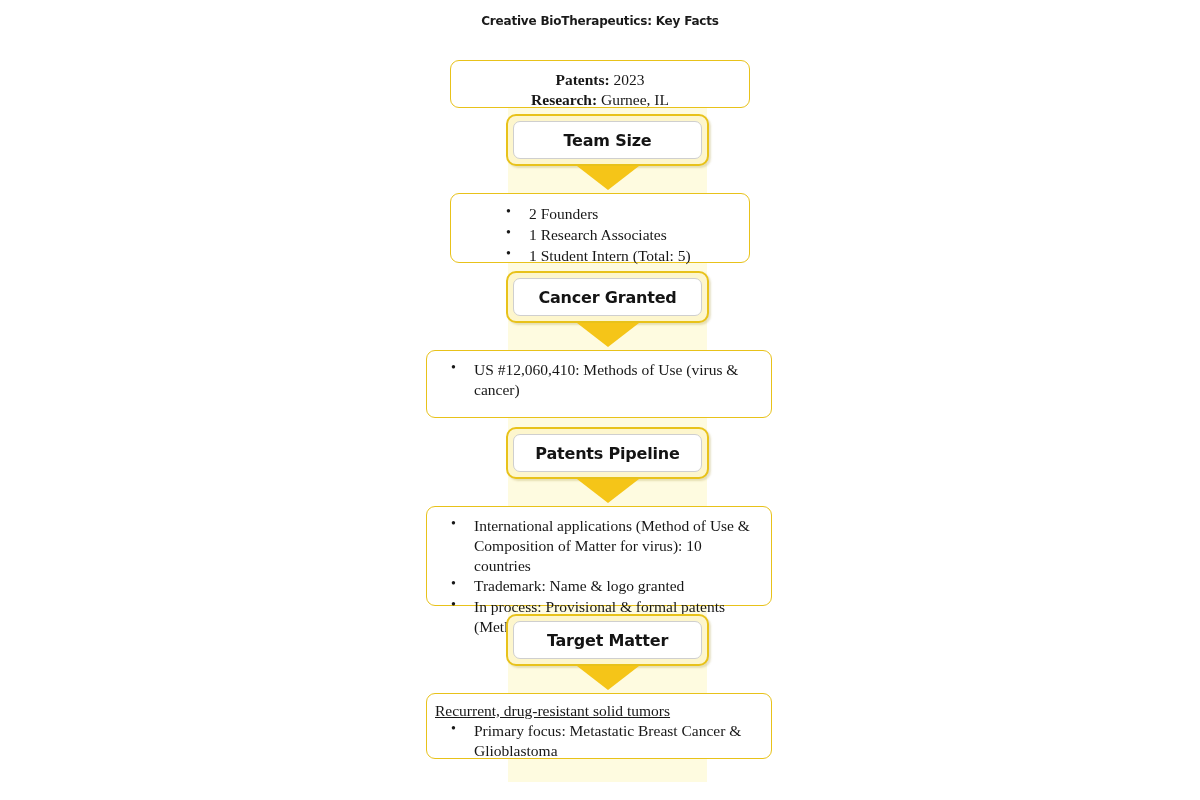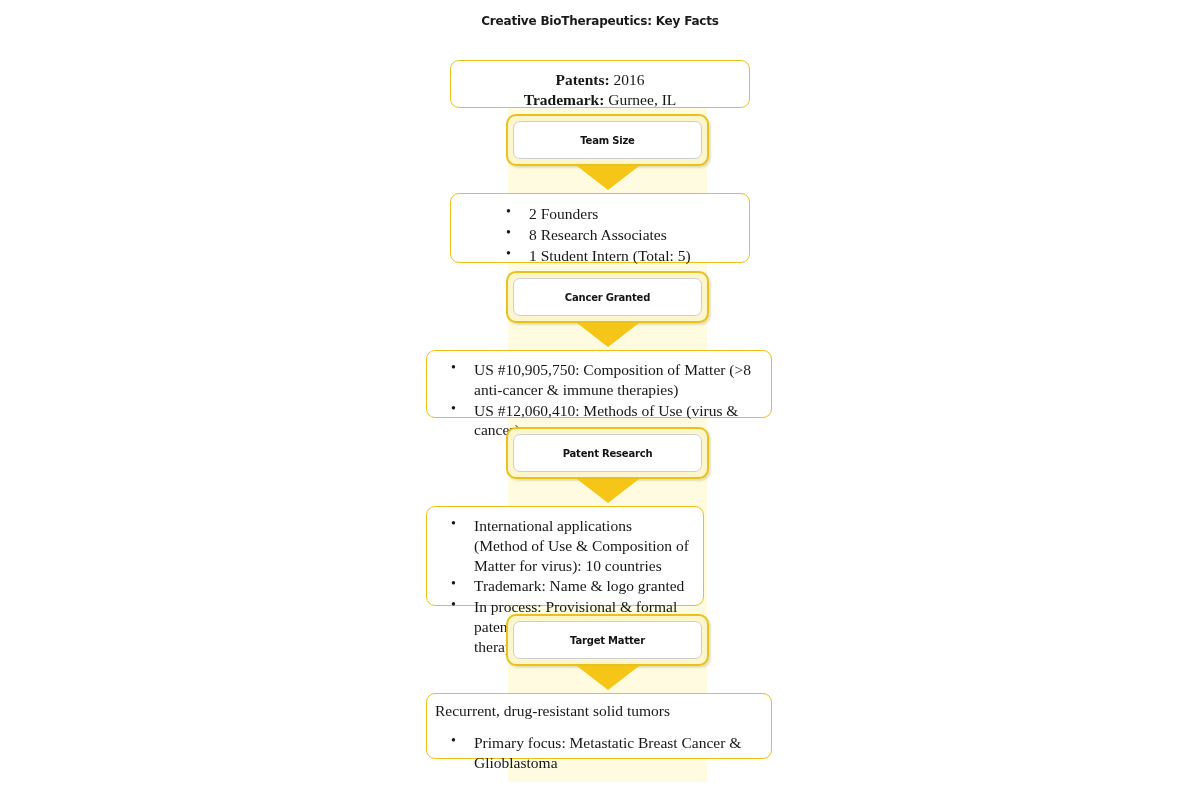--- a/index.html
+++ b/index.html
@@ -82,21 +82,22 @@
     margin: 0 0 1px 0;
   }
   ul.blist > li:before {
     content: "\2022";
     position: absolute;
     left: 10px;
     top: -1px;
     font-size: 14px;
   }
   .plain-line {
-    margin: 0 0 12px 0;
+    margin: 0 0 0 0;
+    text-decoration: underline;
   }
 
   
   .stage {
     position: absolute;
     box-sizing: border-box;
     width: 203px;
     height: 52px;
     background: #fdf6cd;
     border: 2.2px solid #e8c21a;
@@ -110,21 +111,21 @@
     width: 100%;
     height: 100%;
     background: #ffffff;
     border: 1px solid #cfcfcf;
     border-radius: 7px;
     display: flex;
     align-items: center;
     justify-content: center;
     font-family: "DejaVu Sans", sans-serif;
     font-weight: bold;
-    font-size: 10px;
+    font-size: 16px;
     letter-spacing: -0.2px;
     color: #141414;
   }
 
   
   .arrow {
     position: absolute;
     width: 62px;
     height: 24px;
     z-index: 4;
@@ -141,69 +142,68 @@
 <div id="canvas">
 
   <div class="spine"></div>
 
   <div class="title">Creative BioTherapeutics: Key Facts</div>
 
   <div class="info-box center" style="left:450px; top:60px; width:300px; height:48px;">
     <div class="facts-inner">
       <div>
         <span class="lbl">Patents:</span>
-        <span>2016</span>
+        <span>2023</span>
       </div>
       <div>
-        <span class="lbl">Trademark:</span>
+        <span class="lbl">Research:</span>
         <span>Gurnee, IL</span>
       </div>
     </div>
   </div>
 
   <div class="stage" style="left:506px; top:114px;">
     <div class="stage-inner">Team Size</div>
   </div>
   <div class="arrow" style="left:577px; top:166px;">
     <svg viewBox="0 0 62 24">
         <polygon points="0,0 62,0 31,24" fill="#F5C518"></polygon>
       </svg>
   </div>
   <div class="info-box" style="left:450px; top:193px; width:300px; height:70px; padding:10px 0 9px 0;">
     <ul class="blist" style="padding-left:45px;">
       <li>2 Founders</li>
-      <li>8 Research Associates</li>
+      <li>1 Research Associates</li>
       <li>1 Student Intern (Total: 5)</li>
     </ul>
   </div>
 
   <div class="stage" style="left:506px; top:271px;">
     <div class="stage-inner">Cancer Granted</div>
   </div>
   <div class="arrow" style="left:577px; top:323px;">
     <svg viewBox="0 0 62 24">
         <polygon points="0,0 62,0 31,24" fill="#F5C518"></polygon>
       </svg>
   </div>
   <div class="info-box" style="left:426px; top:350px; width:346px; height:68px; padding:9px 10px 0 0;">
     <ul class="blist" style="padding-left:14px;">
-      <li>US #10,905,750: Composition of Matter (&gt;8 anti-cancer &amp; immune therapies)</li>
       <li>US #12,060,410: Methods of Use (virus &amp; cancer)</li>
     </ul>
   </div>
 
   <div class="stage" style="left:506px; top:427px;">
-    <div class="stage-inner">Patent Research</div>
+    <div class="stage-inner">Patents Pipeline</div>
   </div>
   <div class="arrow" style="left:577px; top:479px;">
     <svg viewBox="0 0 62 24">
         <polygon points="0,0 62,0 31,24" fill="#F5C518"></polygon>
       </svg>
   </div>
-  <div class="info-box" style="left:426px; top:506px; width:278px; height:100px; padding:9px 14px 15px 0;">
+  <div class="info-box" style="left:426px; top:506px; width:346px; height:100px; padding:9px 14px 15px 0;">
     <ul class="blist" style="padding-left:14px;">
       <li>International applications (Method of Use &amp; Composition of Matter for virus): 10 countries</li>
       <li>Trademark: Name &amp; logo granted</li>
       <li>In process: Provisional &amp; formal patents (Method of Use, 2nd-gen therapies)</li>
     </ul>
   </div>
 
   <div class="stage" style="left:506px; top:614px;">
     <div class="stage-inner">Target Matter</div>
   </div>

